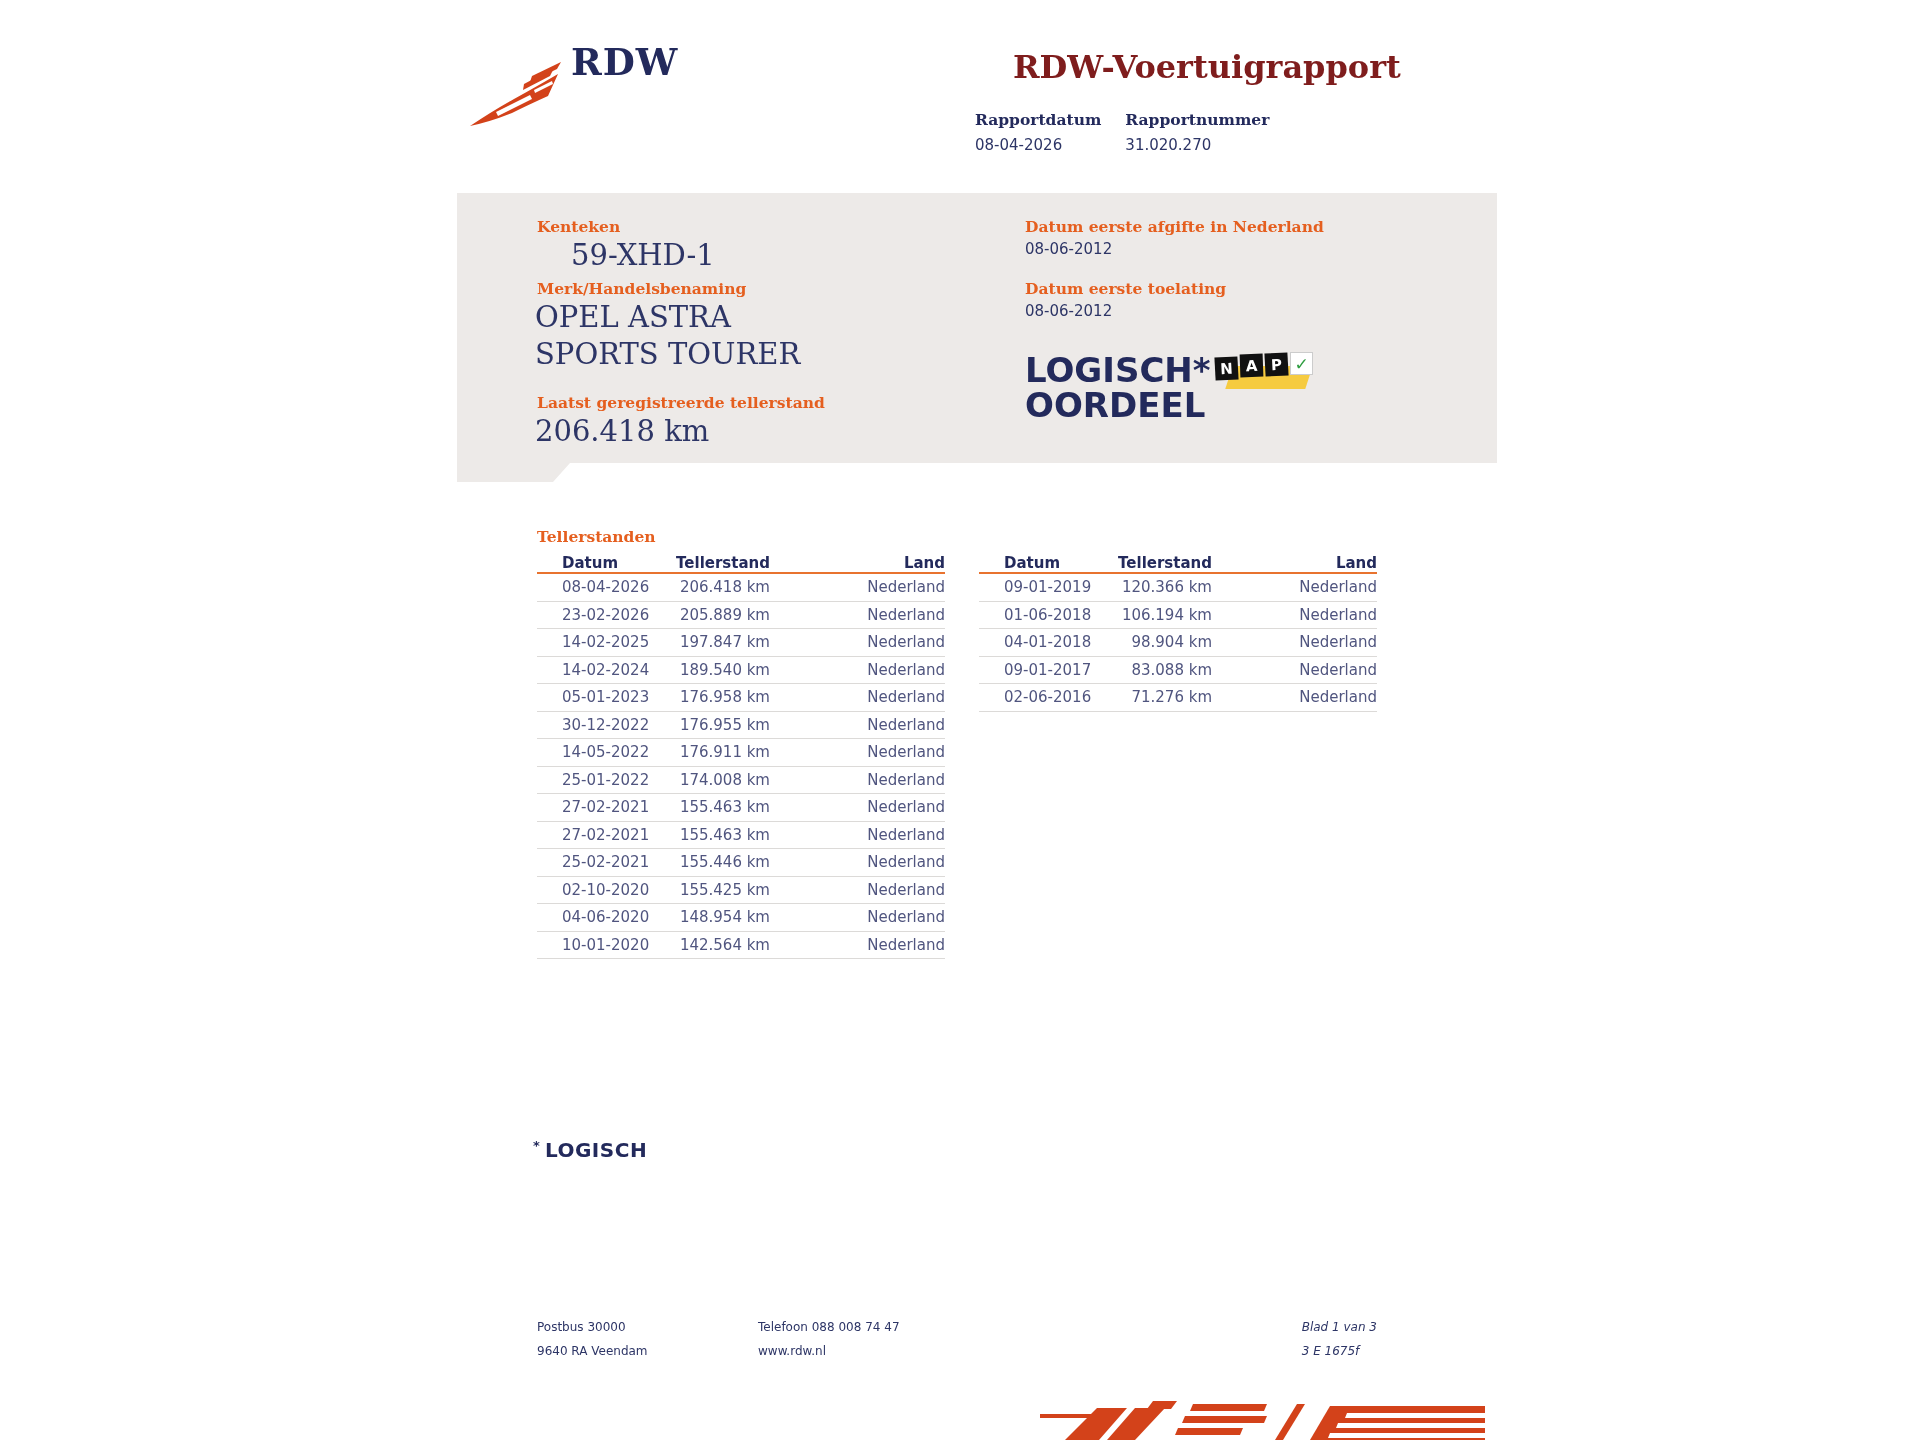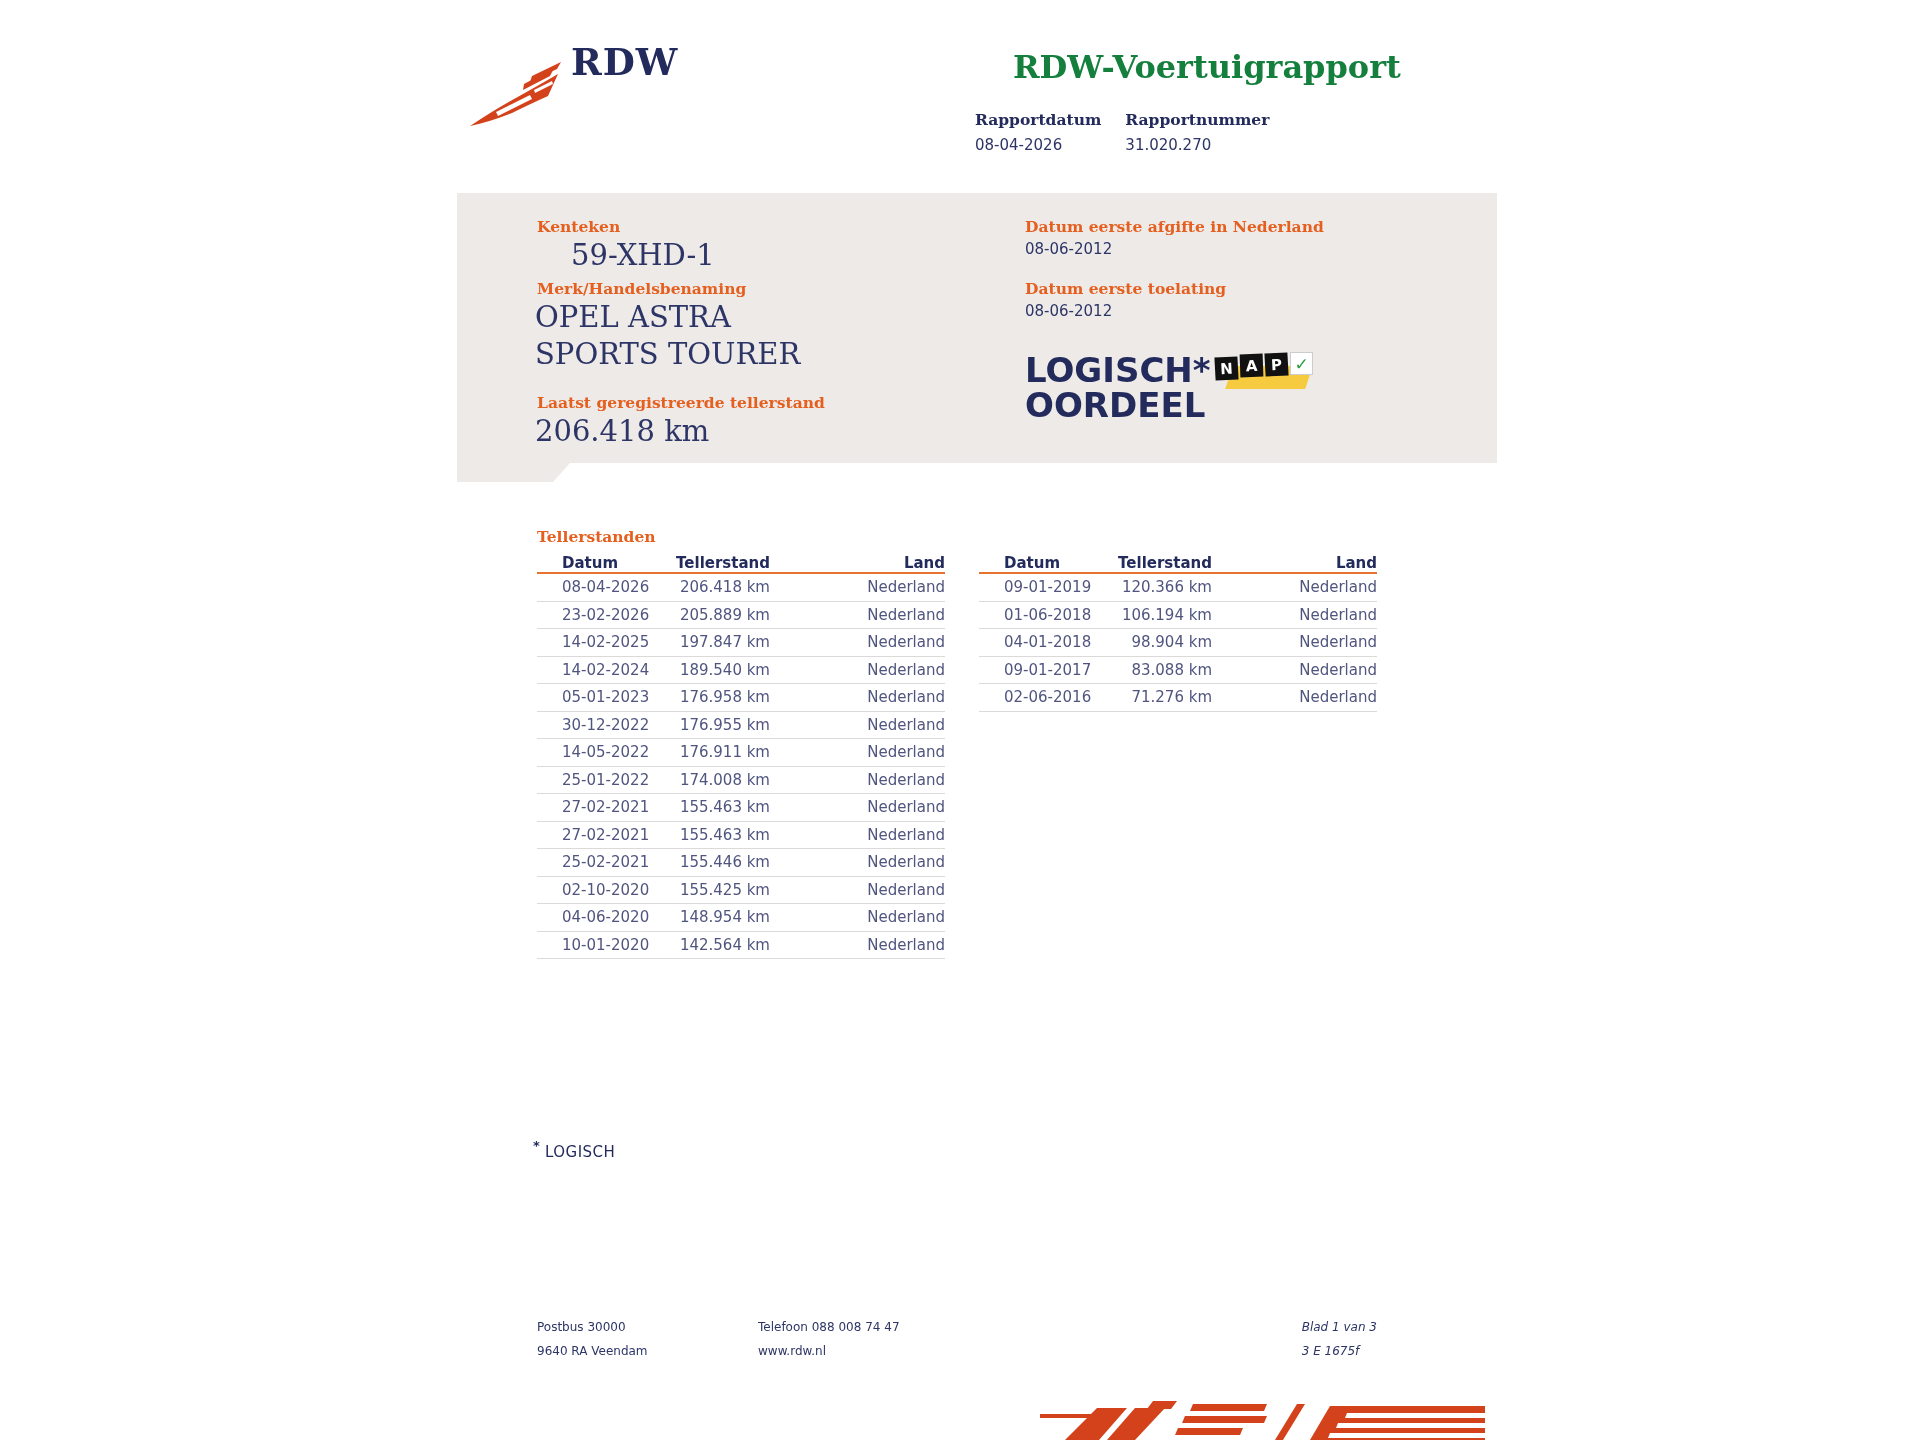--- a/index.html
+++ b/index.html
@@ -12,21 +12,21 @@
   
   .logo-icon { position:absolute; left:468px; top:62px; width:100px; height:68px; }
   .logo-text {
     position:absolute; left:571px; top:40px;
     font-family:"DejaVu Serif", serif; font-weight:bold; font-size:37px;
     letter-spacing:1px; color:#232a5c;
   }
   .doc-title {
     position:absolute; left:1013px; top:48px;
     font-family:"DejaVu Serif", serif; font-weight:600; font-size:32px;
-    color:#15803d;
+    color:#7f1d1d;
   }
   .meta { position:absolute; left:975px; top:110px; display:flex; gap:24px; }
   .meta-label {
     font-family:"DejaVu Serif", serif; font-weight:bold; font-size:15.5px; color:#232a5c;
   }
   .meta-value { margin-top:7px; font-size:15px; color:#2d3566; }
   
   .graybox {
     position:absolute; left:457px; top:193px; width:1040px; height:289px;
     background:#edeae8;
@@ -92,21 +92,21 @@
     display:flex; align-items:center; height:27.5px;
     border-bottom:1px solid #dcdad8;
     font-size:15px; color:#50557f;
   }
   .c1 { width:112px; text-align:left;margin-left:25px; }
   .c2 { width:96px; text-align:right; }
   .c3 { flex:1; text-align:right; }
   
   .footnote-head { position:absolute; left:533px; top:1138px; color:#232a5c; }
   .footnote-star { font-size:13px; font-weight:bold; vertical-align:7px; }
-  .footnote-word { font-size:15px; font-weight:normal; letter-spacing:0.5px; }
+  .footnote-word { font-size:20px; font-weight:bold; letter-spacing:0.5px; }
   .footnote-body {
     position:absolute; left:537px; top:1166px; width:800px;
     font-size:15px; line-height:26px; color:#e8744a;
   }
   
   .footer-col { position:absolute; top:1320px; font-size:12px; color:#2d3566; }
   .footer-col div { height:24px; }
   .f-addr { left:537px; }
   .f-contact { left:758px; }
   .f-page { right:543px; text-align:left;font-style:italic; }

